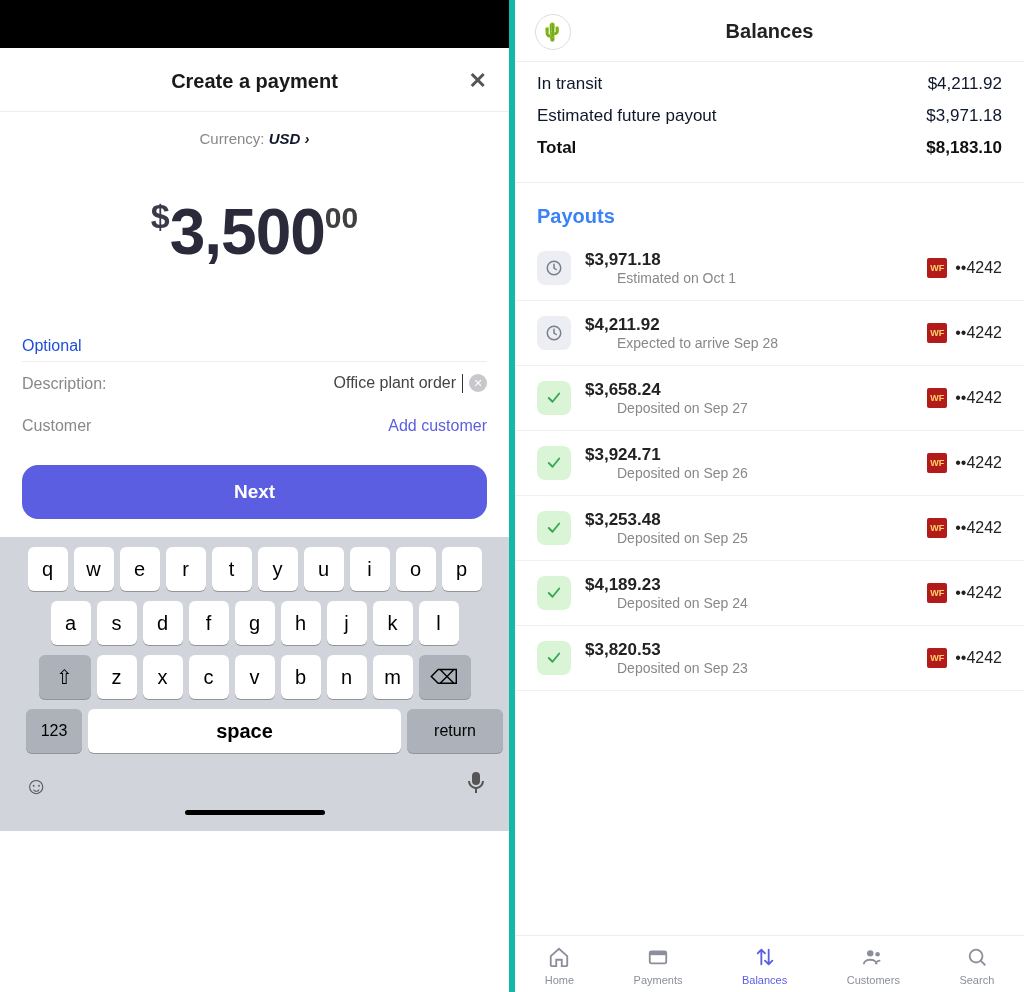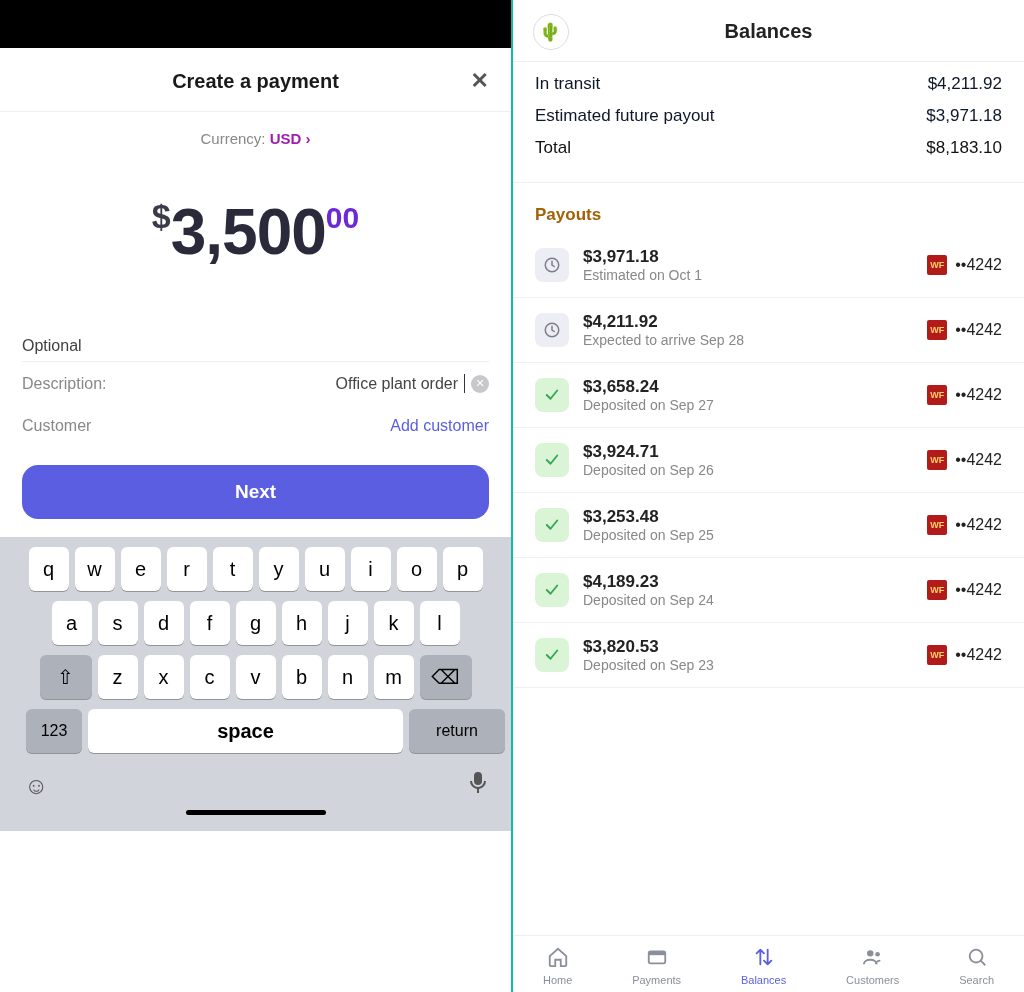--- a/index.html
+++ b/index.html
@@ -1,33 +1,33 @@
 <!DOCTYPE html>
 <html><head>
 <meta charset="utf-8">
 <style>
   * { box-sizing: border-box; margin: 0; padding: 0; font-family: -apple-system, BlinkMacSystemFont, "Segoe UI", Helvetica, Arial, sans-serif; }
   body { width: 1024px; height: 992px; background: #fff; display: flex; }
   .pane { flex: 1; display: flex; flex-direction: column; position: relative; }
-  .left { border-right: 2px solid #14b8a6; }
+  .left { border-right: 6px solid #14b8a6; }
   .notch-bar { height: 48px; background: #000; }
   .modal-header { display: flex; align-items: center; justify-content: center; position: relative; padding: 16px 0 18px; border-bottom: 1px solid #eee; margin-top: 6px;}
   .modal-title { font-size: 20px; font-weight: 700; color: #1a1a1a; }
   .close-btn { position: absolute; right: 22px; top: 14px; font-size: 22px; color: #555; background: none; border: none; cursor: pointer; font-weight: 700;}
   .currency-row { text-align: center; padding: 18px 0 6px; font-size: 15px; color: #888; }
-  .currency-val { color: #a21caf; font-weight: 600; }
+  .currency-val { color: #0f172a; font-weight: 600; font-style: italic; }
   .amount-block { text-align: center; padding: 42px 0 60px; color: #2a2a3a; }
   .amount-sign { font-size: 34px; font-weight: 600; vertical-align: 26px; color:#3a3a4a;}
   .amount-major { font-size: 64px; font-weight: 800; letter-spacing: -1px; }
-  .amount-minor { font-size: 30px; font-weight: 700; vertical-align: 26px; color:#6d28d9;}
+  .amount-minor { font-size: 30px; font-weight: 700; vertical-align: 26px; color:#404040;}
   .fields { padding: 0 22px; font-size: 16px; color: #888; }
-  .optional { padding: 8px 0 6px; border-bottom: 1px solid #eee; color:#404040;}
+  .optional { padding: 8px 0 6px; border-bottom: 1px solid #eee; color:#1d4ed8;}
   .field-row { display: flex; justify-content: space-between; align-items: center; padding: 12px 0; }
   .field-label { color: #888; }
-  .desc-val { color: #444; display: flex; align-items: center; gap: 6px; }
+  .desc-val { color: #444; display: flex; gap: 6px; }
   .desc-val .cursor { border-right: 1.5px solid #333; height: 19px; }
   .clear-circle { width: 18px; height: 18px; border-radius: 50%; background: #c7c7cc; color: #fff; font-size: 11px; display: flex; align-items: center; justify-content: center;}
   .add-customer { color: #5b5ee0; text-align: right; }
   .next-btn { margin: 18px 22px 0; background: #5b5ee0; color: #fff; border: none; border-radius: 16px; padding: 16px 0; font-size: 19px; font-weight: 600; cursor: pointer; }
   
   .kb { margin-top: 18px; background: #d1d4da; padding: 10px 6px 6px; }
   .kb-row { display: flex; justify-content: center; gap: 6px; margin-bottom: 10px; }
   .key { background: #fff; border-radius: 6px; box-shadow: 0 1px 0 rgba(0,0,0,.3); width: 40px; height: 44px; display:flex; align-items:center; justify-content:center; font-size:20px; cursor:pointer; }
   .key.fn { background: #adb1ba; }
   .key.wide { width: 52px; }
@@ -35,30 +35,30 @@
   .key.num { width: 56px; font-size:16px;margin-left:20px;}
   .key.ret { width: 96px; font-size:16px;}
   .kb-bottom { display:flex; justify-content:space-between; align-items:center; padding: 8px 18px 4px;}
   .home-ind { width: 140px; height: 5px; background:#000; border-radius:3px; margin: 6px auto 10px;}
   
   .r-header { display:flex; align-items:center; justify-content:center; position:relative; padding:20px 0 18px;}
   .r-title { font-size:20px; font-weight:700; color:#222;}
   .avatar { position:absolute; left:20px; width:36px; height:36px; border-radius:50%; border:1px solid #ddd; display:flex; align-items:center; justify-content:center; font-size:18px;}
   .summary { padding: 6px 22px 18px; border-bottom:1px solid #eee; border-top:1px solid #eee;}
   .sum-row { display:flex; justify-content:space-between; font-size:17px; color:#0f172a; padding:6px 0;}
-  .sum-row.total { font-weight:400; color:#111;}
-  .section-title { font-weight:700; font-size:17px; color:#a16207; padding: 22px 22px 8px;}
+  .sum-row.total { font-weight:700; color:#111;}
+  .section-title { font-weight:700; font-size:20px; color:#3b82f6; padding: 22px 22px 8px;}
   .payout { display:flex; align-items:center; padding:14px 22px; gap:14px; border-bottom:1px solid #f0f0f0;}
   .payout:first-of-type { border-top:none;}
   .p-icon { width:34px; height:34px; border-radius:8px; display:flex; align-items:center; justify-content:center;}
   .p-icon.clock { background:#eceef3; color:#7a7f8c;}
   .p-icon.check { background:#d9f5d6; color:#3aa655;}
   .p-main { flex:1; }
   .p-amt { font-weight:700; font-size:17px; color:#222;}
-  .p-sub { font-size:14px; color:#888;}
+  .p-sub { font-size:14px; color:#888;margin-left:32px;}
   .p-acct { display:flex; align-items:center; gap:8px; font-size:16px; color:#222;}
   .wf { width:20px; height:20px; background:#b31b1b; color:#ffd36b; font-size:9px; font-weight:800; display:flex; align-items:center; justify-content:center; border-radius:2px;}
   .tabbar { margin-top:auto; display:flex; justify-content:space-around; align-items:center; padding:10px 0 6px; border-top:1px solid #eee;}
   .tab { display:flex; flex-direction:column; align-items:center; gap:6px; font-size:11px; color:#8a8f99; cursor:pointer;}
   .tab.active { color:#5b5ee0;}
   .tab svg { width:26px; height:22px;}
 </style>
 </head>
 <body>
 

